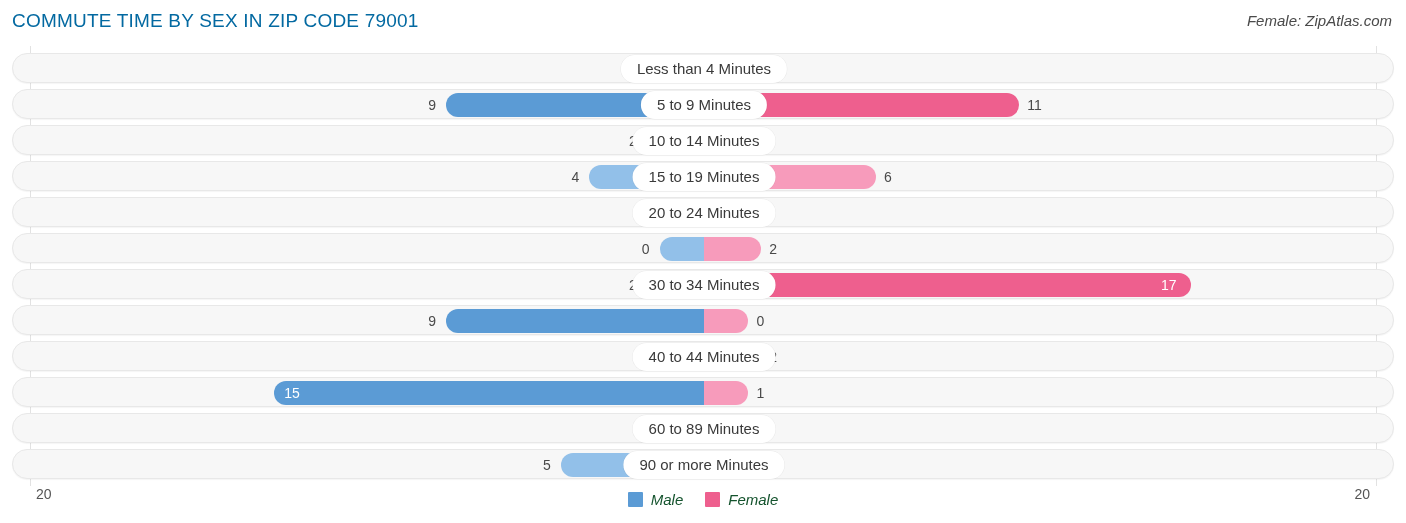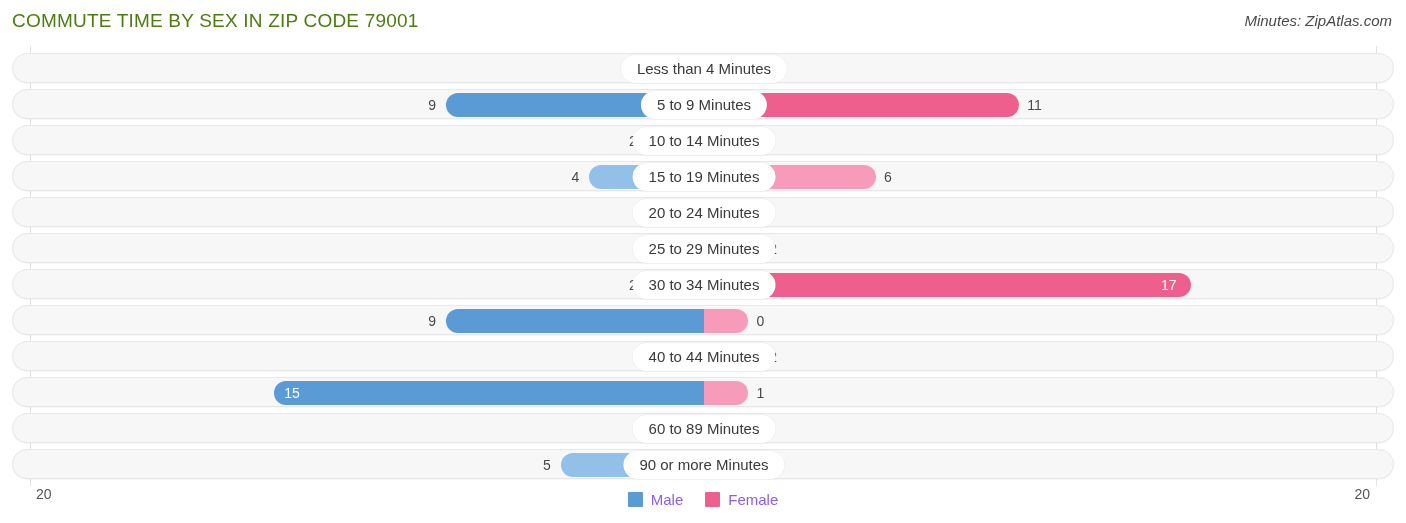--- a/index.html
+++ b/index.html
@@ -22,21 +22,21 @@
     top: 0; left: 0;
     width: 1406px;
     height: 46px;
   }
   #chart-title {
     position: absolute;
     left: 12px;
     top: 10px;
     font-size: 19px;
     letter-spacing: 0.2px;
-    color: #4d7c0f;
+    color: #0369a1;
     white-space: nowrap;
   }
   #chart-source {
     position: absolute;
     right: 14px;
     top: 12px;
     font-size: 15px;
     font-style: italic;
     color: #4a4a4a;
     white-space: nowrap;
@@ -155,29 +155,30 @@
     gap: 8px;
   }
   .legend-swatch {
     width: 15px;
     height: 15px;
     border-radius: 1px;
     display: inline-block;
   }
   .legend-label {
     font-size: 15px;
-    color: #8b5cf6;
+    color: #14532d;
+    font-style: italic;
   }
 </style>
 </head>
 <body>
 
 <div id="chart-header">
   <div id="chart-title">COMMUTE TIME BY SEX IN ZIP CODE 79001</div>
-  <div id="chart-source">Minutes: ZipAtlas.com</div>
+  <div id="chart-source">Female: ZipAtlas.com</div>
 </div>
 
 <div id="plot-area">
   <div class="gridline" id="gridline-left"></div>
   <div class="gridline" id="gridline-right"></div>
   <div id="rows-container">
       <div class="bar-row" style="top: 7px;">
         <div class="bar bar-male" style="left: 646.592px; width: 44.4075px;"></div>
         <div class="bar bar-female" style="left: 691px; width: 57.3px;"></div>
         <div class="value-label left" style="right: 743.408px;">1</div>
@@ -210,21 +211,20 @@
         <div class="bar bar-female" style="left: 691px; width: 44.4075px;"></div>
         <div class="value-label left" style="right: 743.408px;">1</div>
         <div class="value-label right" style="left: 743.408px;">0</div>
         <div class="category-pill" style="left: 691px;">20 to 24 Minutes</div>
       </div>
       <div class="bar-row" style="top: 187px;">
         <div class="bar bar-male" style="left: 646.592px; width: 44.4075px;"></div>
         <div class="bar bar-female" style="left: 691px; width: 57.3px;"></div>
         <div class="value-label left" style="right: 743.408px;">0</div>
         <div class="value-label right" style="left: 756.3px;">2</div>
-        <div class="category-pill" style="left: 691px;">25 to 29 Minutes</div>
       </div>
       <div class="bar-row" style="top: 223px;">
         <div class="bar bar-male" style="left: 633.7px; width: 57.3px;"></div>
         <div class="bar bar-female strong" style="left: 691px; width: 487.05px;"></div>
         <div class="value-label left" style="right: 756.3px;">2</div>
         <div class="value-label inside right" style="left: 1148.05px;">17</div>
         <div class="category-pill" style="left: 691px;">30 to 34 Minutes</div>
       </div>
       <div class="bar-row" style="top: 259px;">
         <div class="bar bar-male strong" style="left: 433.15px; width: 257.85px;"></div>

